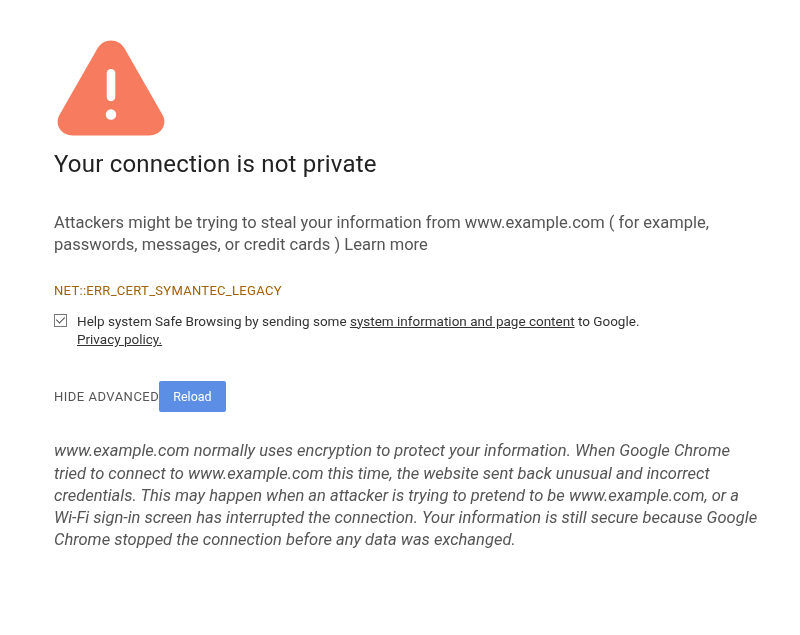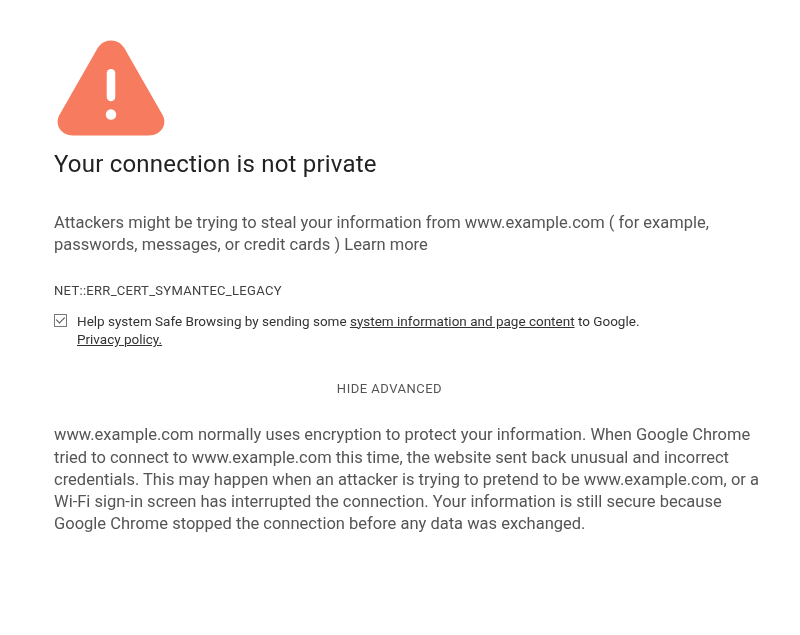--- a/index.html
+++ b/index.html
@@ -35,21 +35,21 @@
       font-size: 16.5px;
       color: #555;
       line-height: 1.35;
       margin-bottom: 26px;
     }
     .learn-more {
       color: #555;
     }
     .error-code {
       font-size: 13px;
-      color: #404040;
+      color: #a16207;
       letter-spacing: 0.3px;
       margin-bottom: 14px;
     }
     .opt-in-row {
       display: flex;
       align-items: flex-start;
       gap: 10px;
       font-size: 13.5px;
       color: #333;
       line-height: 1.4;
@@ -76,21 +76,21 @@
       transform: rotate(45deg);
     }
     .opt-in-text .uline {
       text-decoration: underline;
       cursor: pointer;
       margin-top: 48px;
     }
     .action-row {
       display: flex;
       align-items: center;
-      justify-content: center;
+      justify-content: flex-start;
       margin-bottom: 28px;
       padding-right: 35px;
     }
     .hide-adv {
       font-size: 13px;
       color: #555;
       letter-spacing: 0.5px;
       cursor: pointer;
     }
     .reload-btn {
@@ -100,20 +100,21 @@
       font-size: 12.5px;
       padding: 8px 14px;
       border-radius: 2px;
       cursor: pointer;
       font-family: inherit;
     }
     .advanced-text {
       font-size: 16.5px;
       color: #555;
       line-height: 1.35;
+      font-style: italic;
     }
     .advanced-text p {
       margin-bottom: 24px;
     }
   </style>
 </head>
 <body>
 
 <div class="icon-wrap">
   <svg viewBox="0 0 120 106">
@@ -133,17 +134,18 @@
 
 <div class="opt-in-row">
   <div class="check"></div>
   <div class="opt-in-text">
     <span>Help system Safe Browsing by sending some </span><span class="uline">system information and page content</span><span> to Google. </span><br><span class="uline">Privacy policy.</span>
   </div>
 </div>
 
 <div class="action-row">
   <div class="hide-adv">HIDE ADVANCED</div>
+  <button class="reload-btn">Reload</button>
 </div>
 
 <div class="advanced-text">
   <p>www.example.com normally uses encryption to protect your information. When Google Chrome tried to connect to www.example.com this time, the website sent back unusual and incorrect credentials. This may happen when an attacker is trying to pretend to be www.example.com, or a Wi-Fi sign-in screen has interrupted the connection. Your information is still secure because Google Chrome stopped the connection before any data was exchanged.</p>
 </div>
 
 </body></html>

